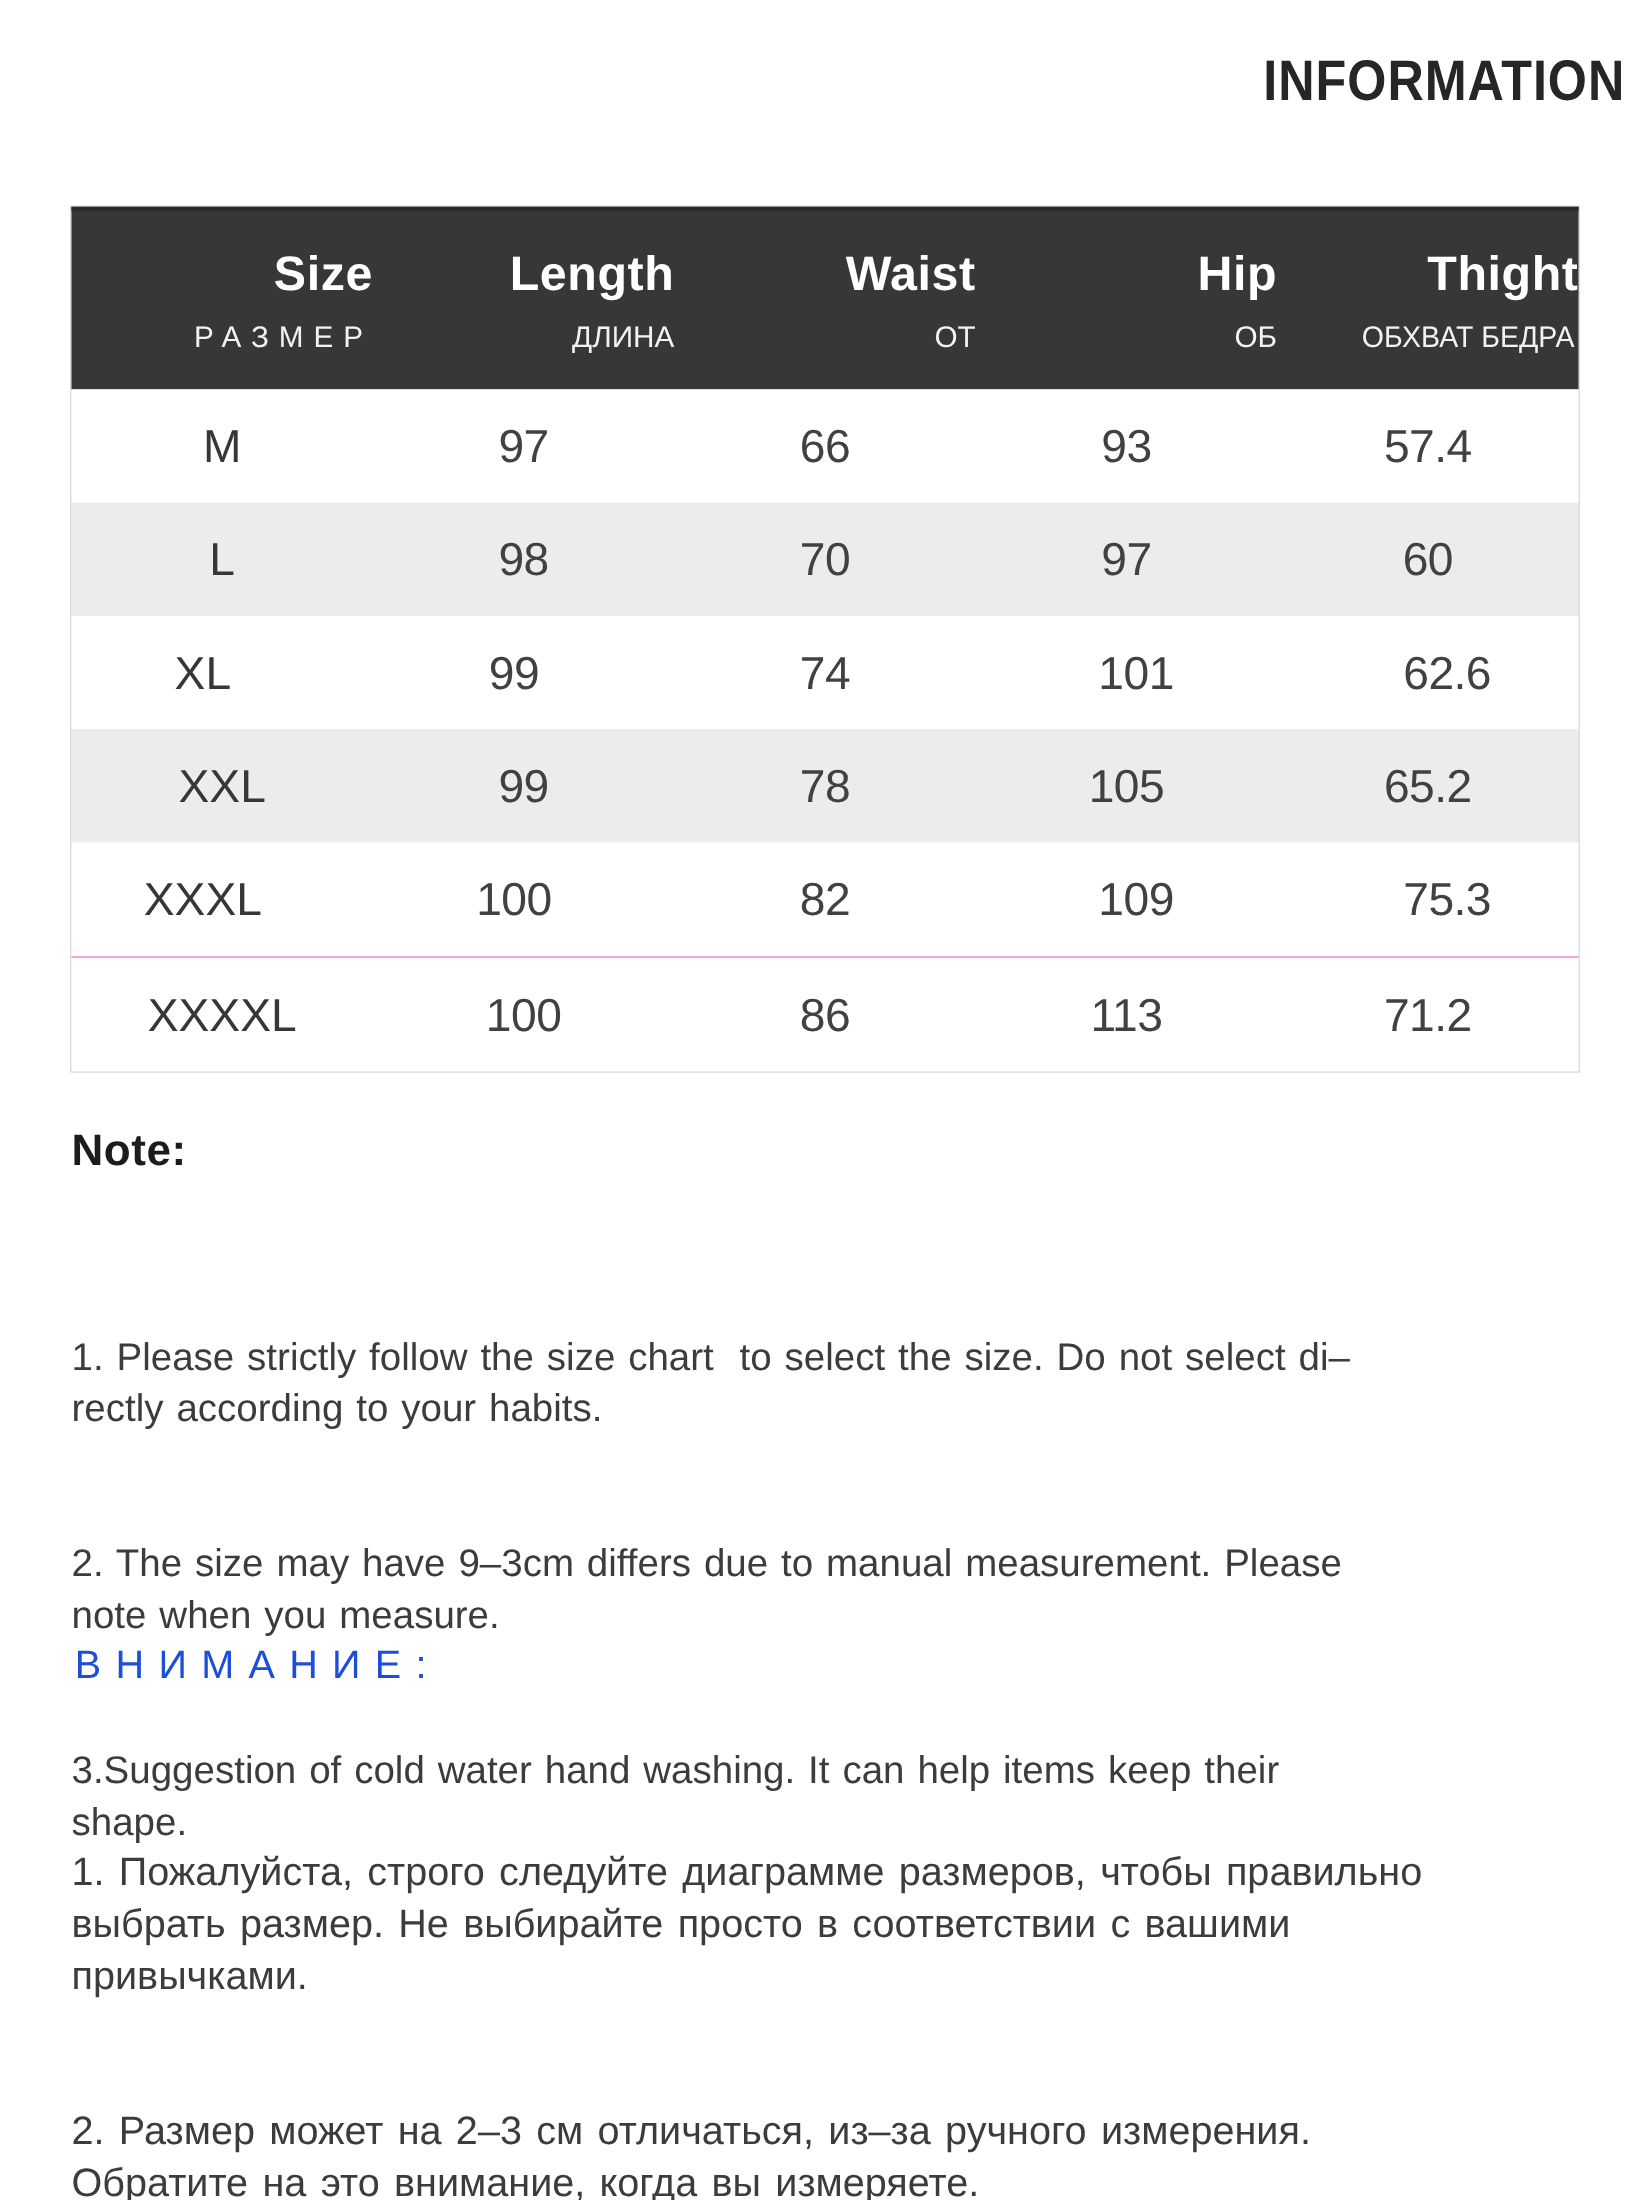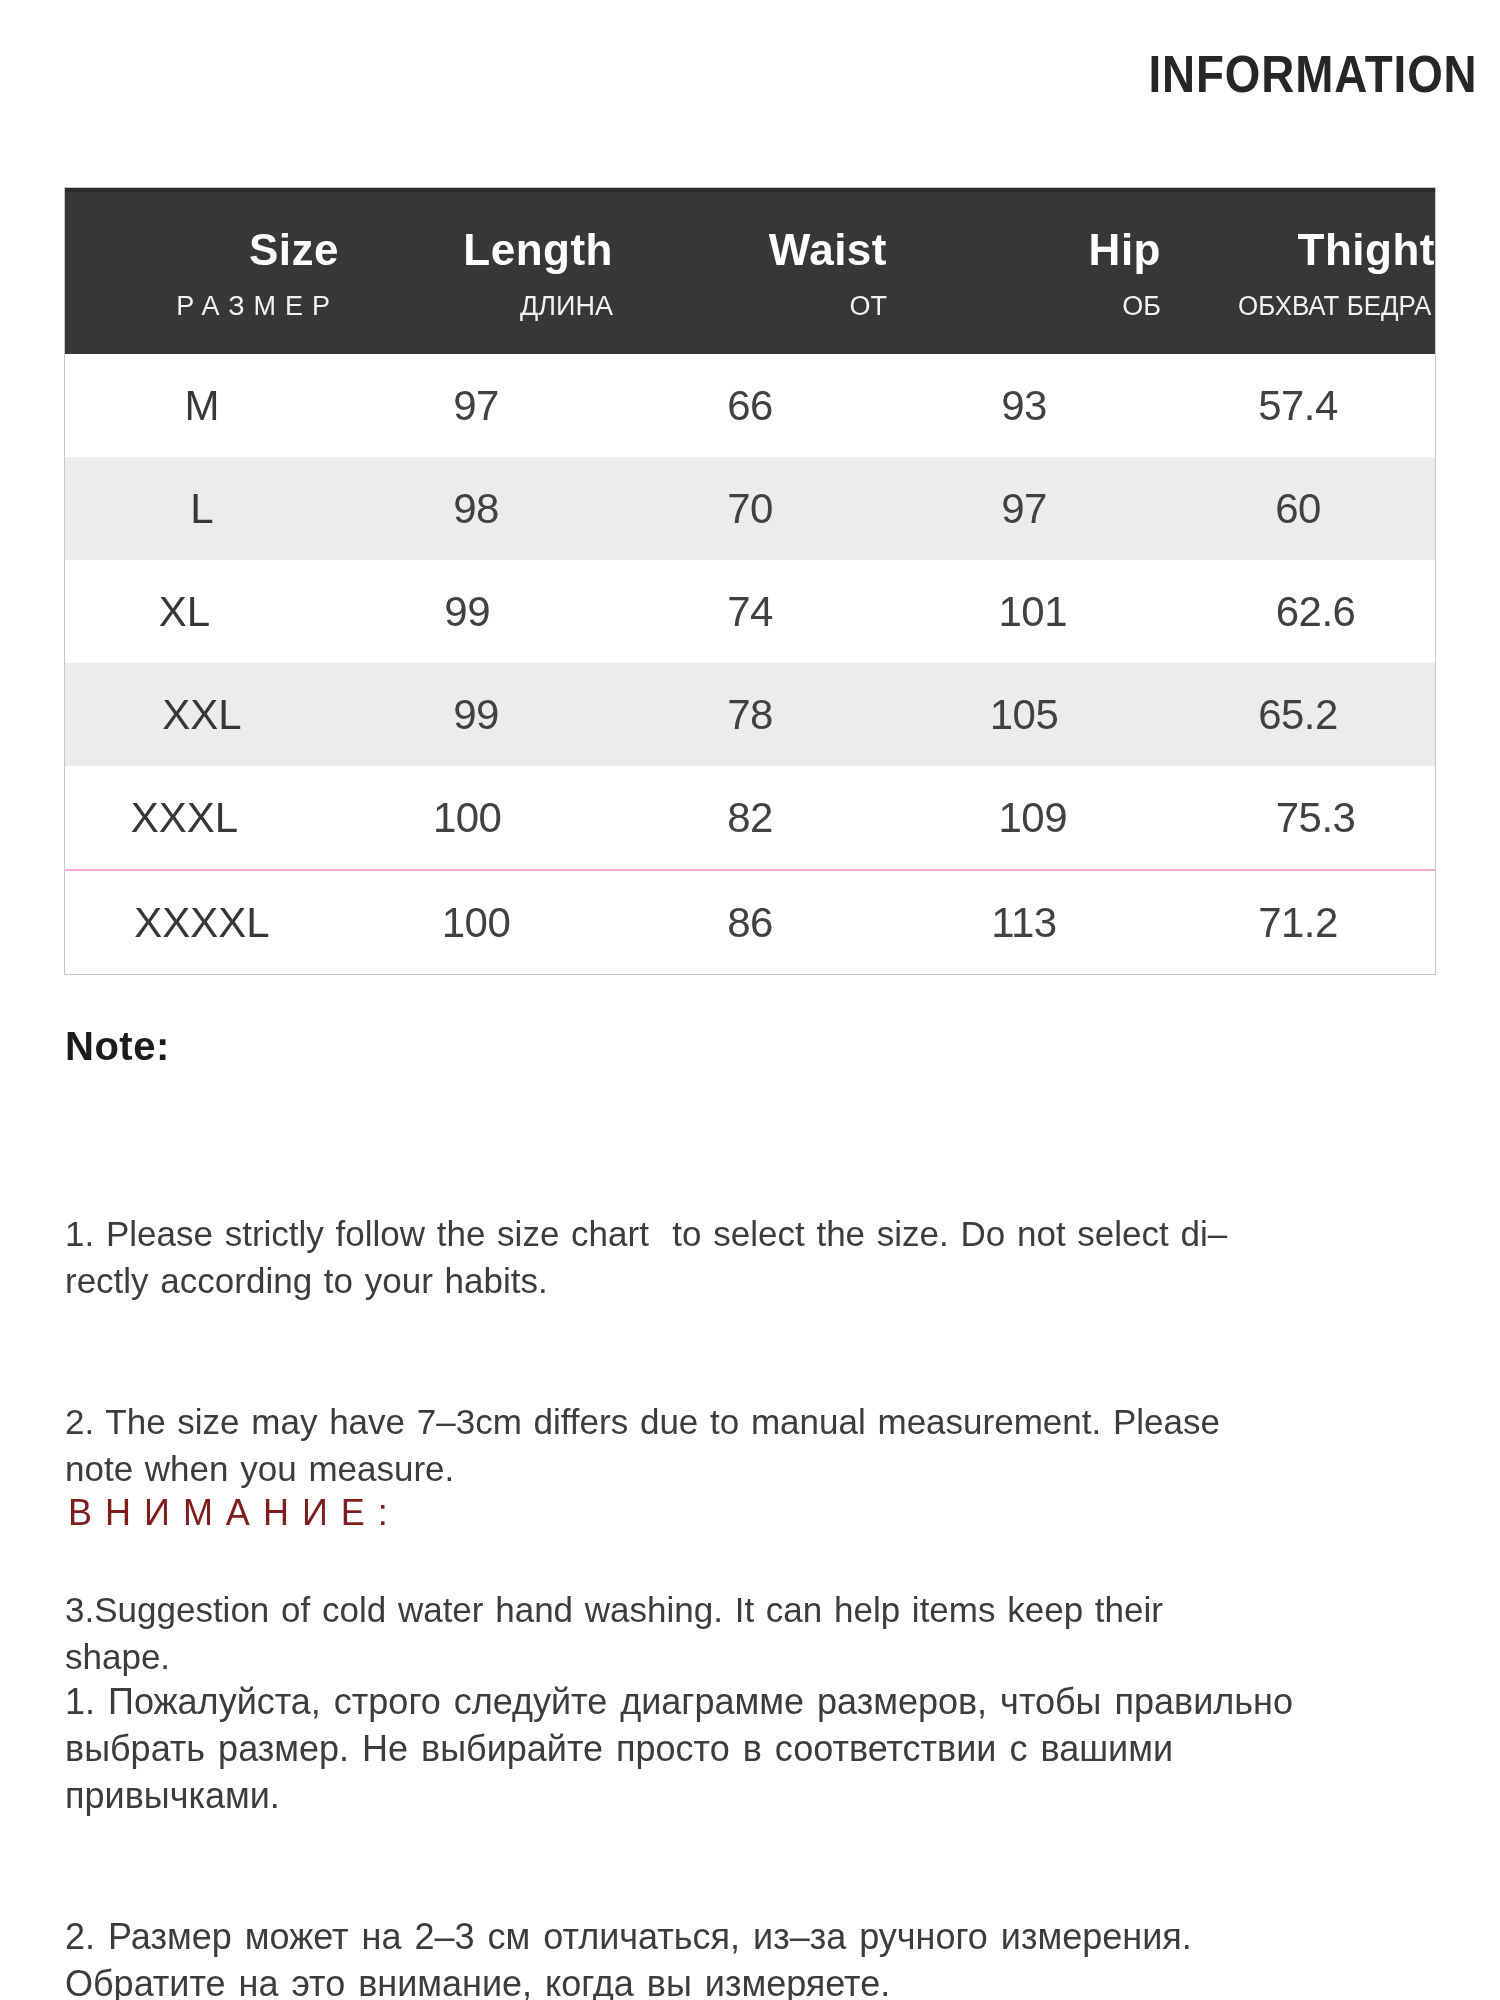--- a/index.html
+++ b/index.html
@@ -112,21 +112,21 @@
     word-spacing: 2px;
   }
 
   .attention-heading {
     position: absolute;
     left: 68px;
     top: 1492px;
     font-size: 36px;
     font-weight: 400;
     letter-spacing: 13px;
-    color: #7f1d1d;
+    color: #1d4ed8;
   }
   .attention-body {
     position: absolute;
     left: 65px;
     top: 1584px;
     width: 1395px;
     font-size: 36px;
     line-height: 47px;
     color: #3c3c3c;
     white-space: pre-wrap;
@@ -207,21 +207,21 @@
       <div class="td">113</div>
       <div class="td">71.2</div>
     </div>
   </div>
 </div>
 
 <div class="note-heading">Note:</div>
 <div class="note-body">
   <div>1. Please strictly follow the size chart  to select the size. Do not select di–
 rectly according to your habits.</div>
-  <div>2. The size may have 7–3cm differs due to manual measurement. Please
+  <div>2. The size may have 9–3cm differs due to manual measurement. Please
 note when you measure.</div>
   <div>3.Suggestion of cold water hand washing. It can help items keep their
 shape.</div>
 </div>
 
 <div class="attention-heading">ВНИМАНИЕ:</div>
 <div class="attention-body">
   <div>1. Пожалуйста, строго следуйте диаграмме размеров, чтобы правильно
 выбрать размер. Не выбирайте просто в соответствии с вашими
 привычками.</div>

